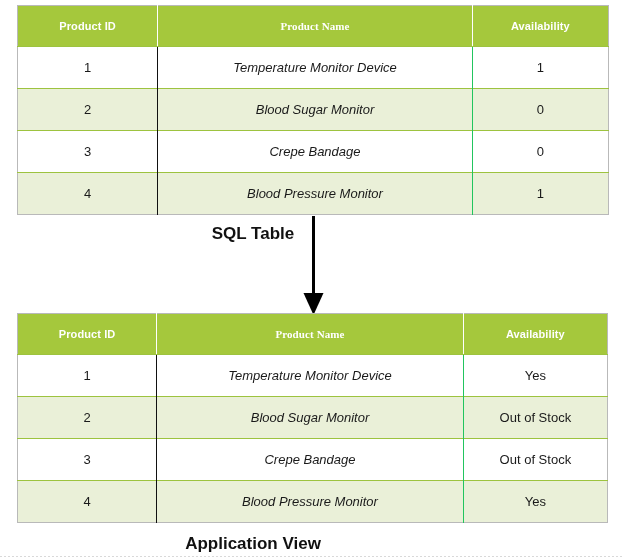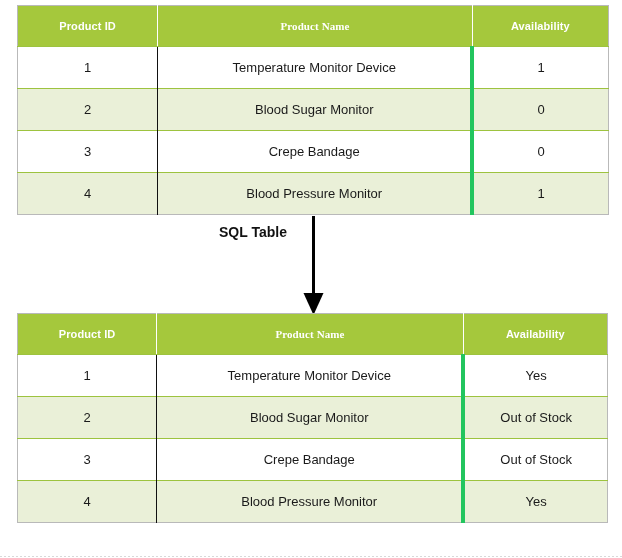--- a/index.html
+++ b/index.html
@@ -58,21 +58,21 @@
 
   
   .tbl tbody td {
     font-size: 13px;
     color: #1a1a1a;
     height: 42px;
     border-top: 1px solid #9dc33f;
   }
   .tbl tbody tr:first-child td { border-top: none; }
   .tbl tbody td.c-id   { border-right: 1px solid #111111; }
-  .tbl tbody td.c-name { border-right: 4px solid #22c55e; }
+  .tbl tbody td.c-name { border-right: 1px solid #22c55e; font-style: italic; }
   .tbl tbody tr.odd  td { background: #ffffff; }
   .tbl tbody tr.even td { background: #eaf0d8; }
 
   
   #sql-table {
     left: 17px;
     top: 5px;
     width: 592px;
     height: 209px;
   }
@@ -87,21 +87,21 @@
     width: 591px;
     height: 209px;
   }
   #app-table .c-id   { width: 139px; }
   #app-table .c-name { width: 306px; }
   #app-table .c-avail{ width: 144px; }
 
   
   .caption {
     position: absolute;
-    font-size: 14px;
+    font-size: 17px;
     font-weight: bold;
     color: #111111;
     white-space: nowrap;
     text-align: center;
     transform: translateX(-50%);
   }
   #caption-sql { left: 253px; top: 224px; }
   #caption-app { left: 253px; top: 534px; }
 
   
@@ -193,16 +193,17 @@
         <td class="c-avail">Out of Stock</td>
       </tr>
       <tr class="even">
         <td class="c-id">4</td>
         <td class="c-name">Blood Pressure Monitor</td>
         <td class="c-avail">Yes</td>
       </tr>
     </tbody>
   </table>
 
+  <div class="caption" id="caption-app">Application View</div>
 
   <div id="bottom-rule"></div>
 
 </div>
 
 </body></html>

